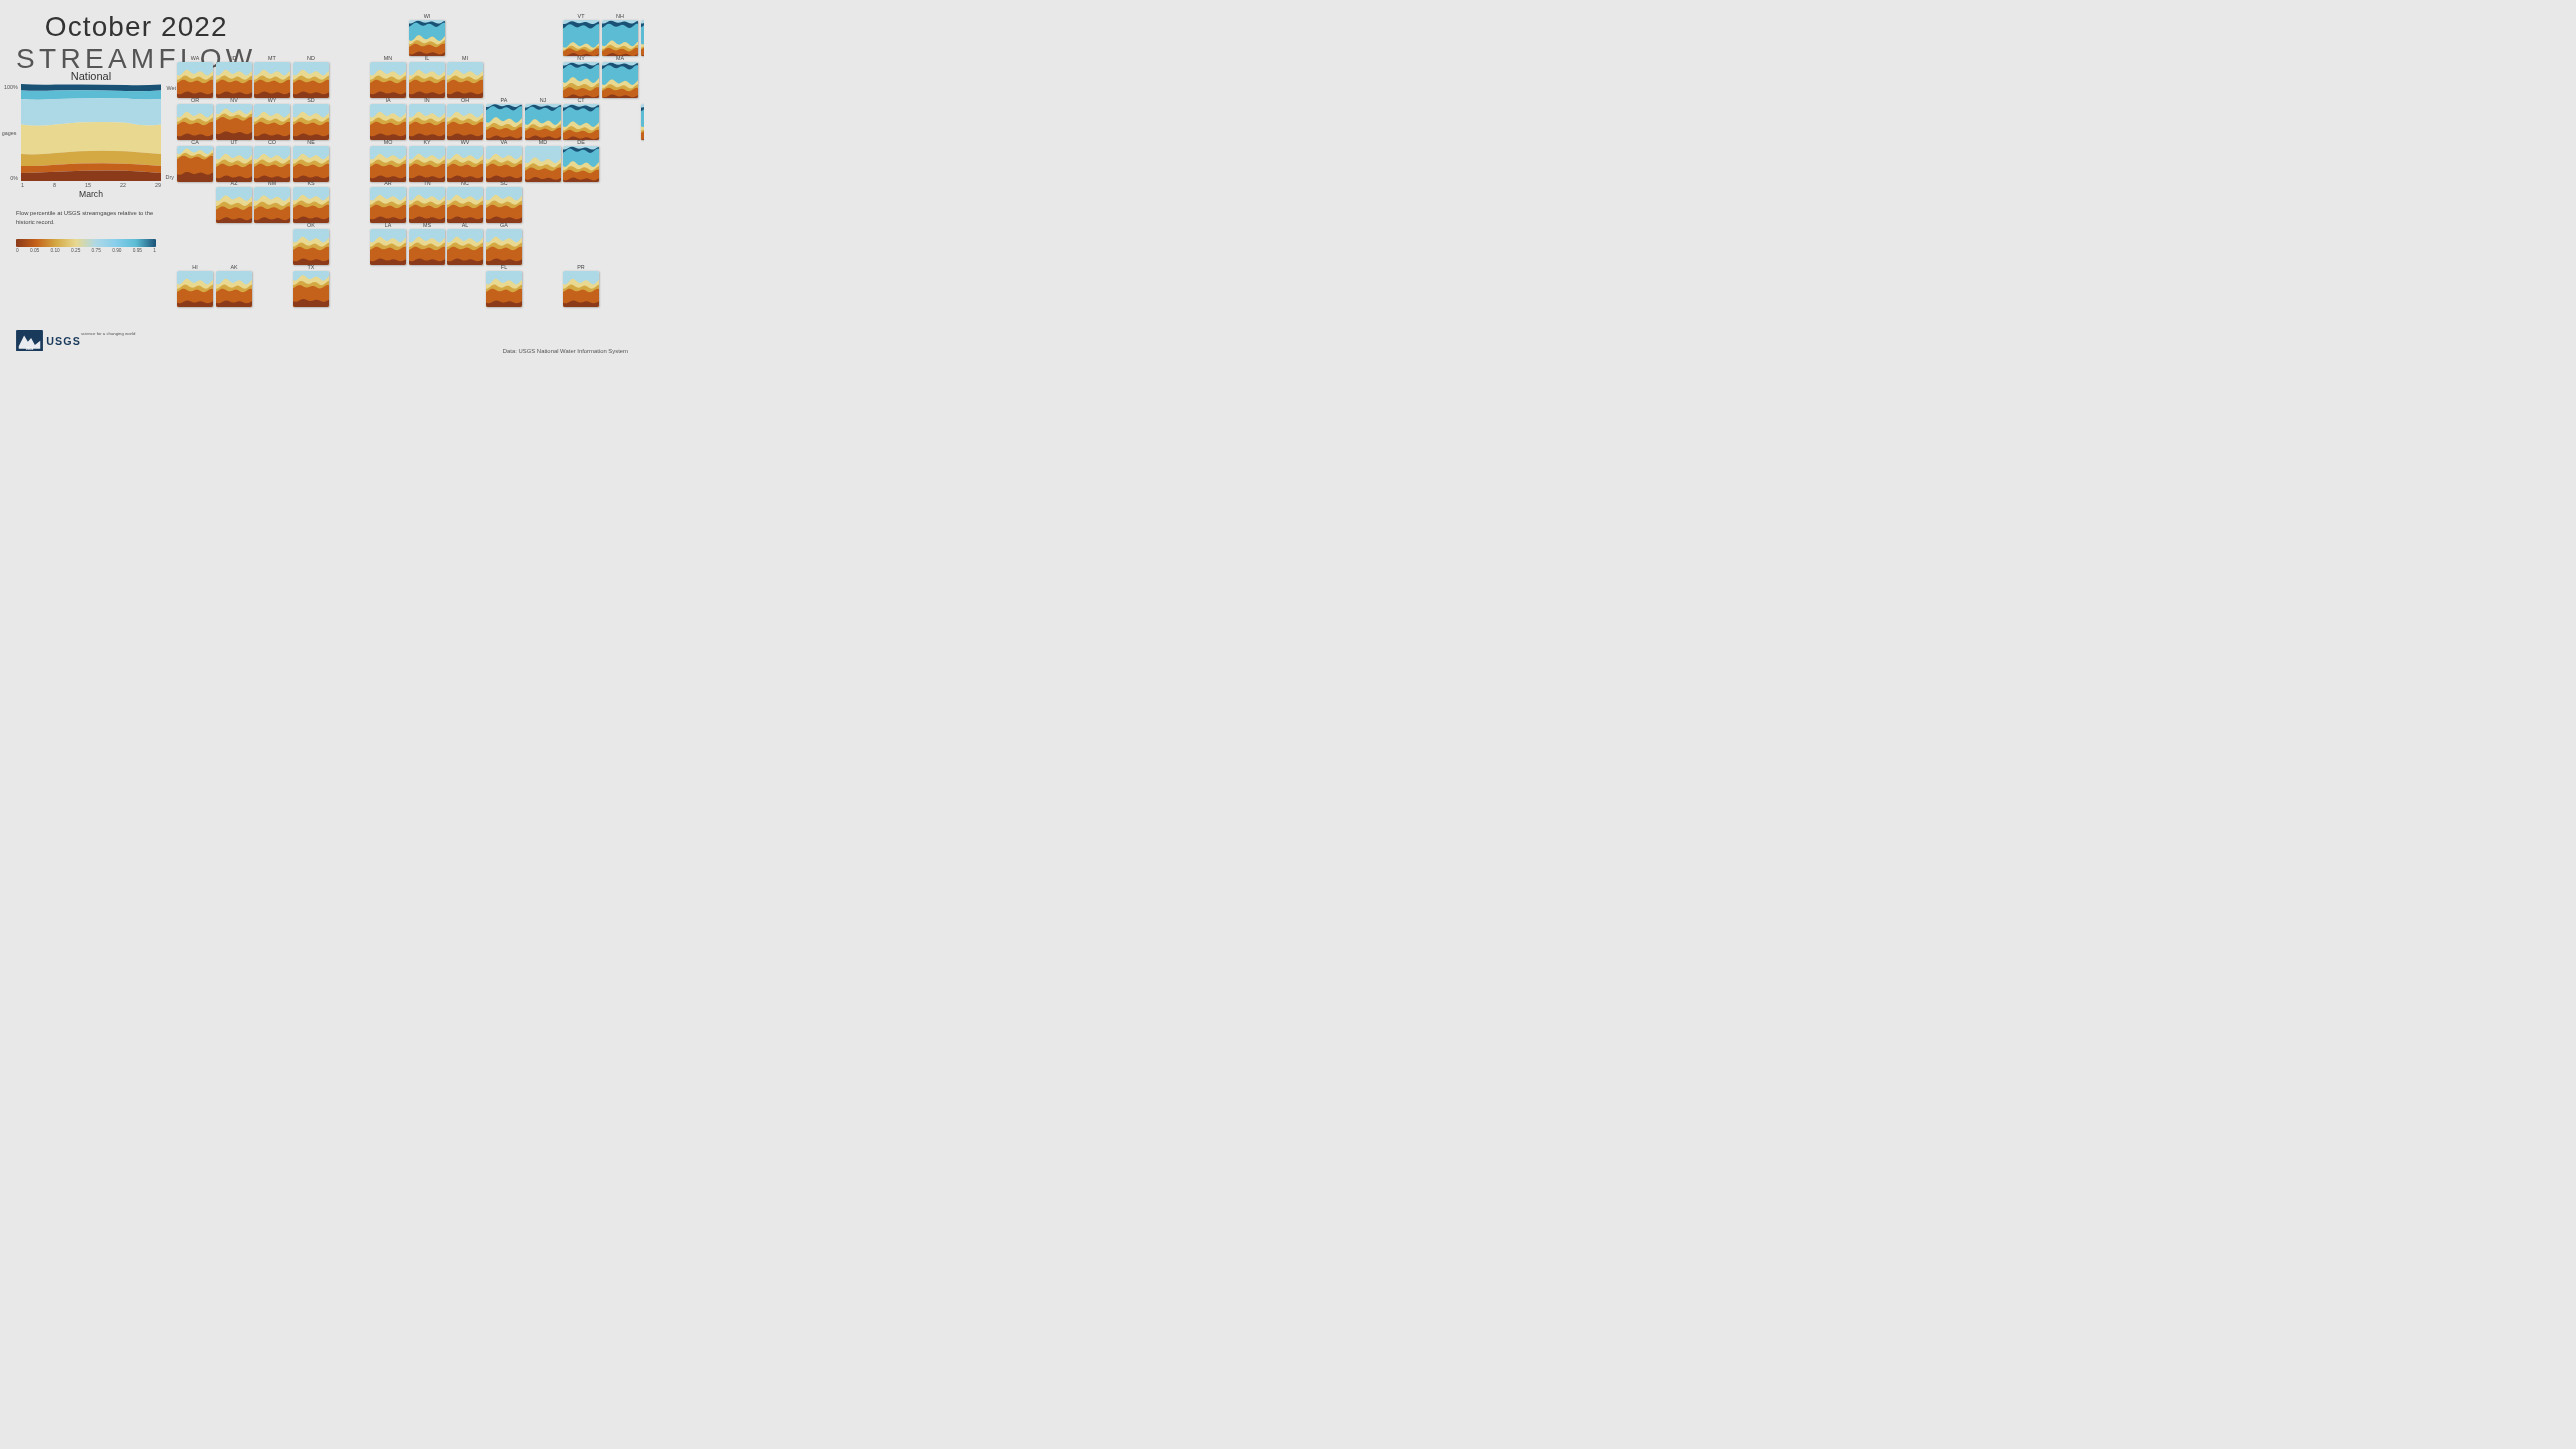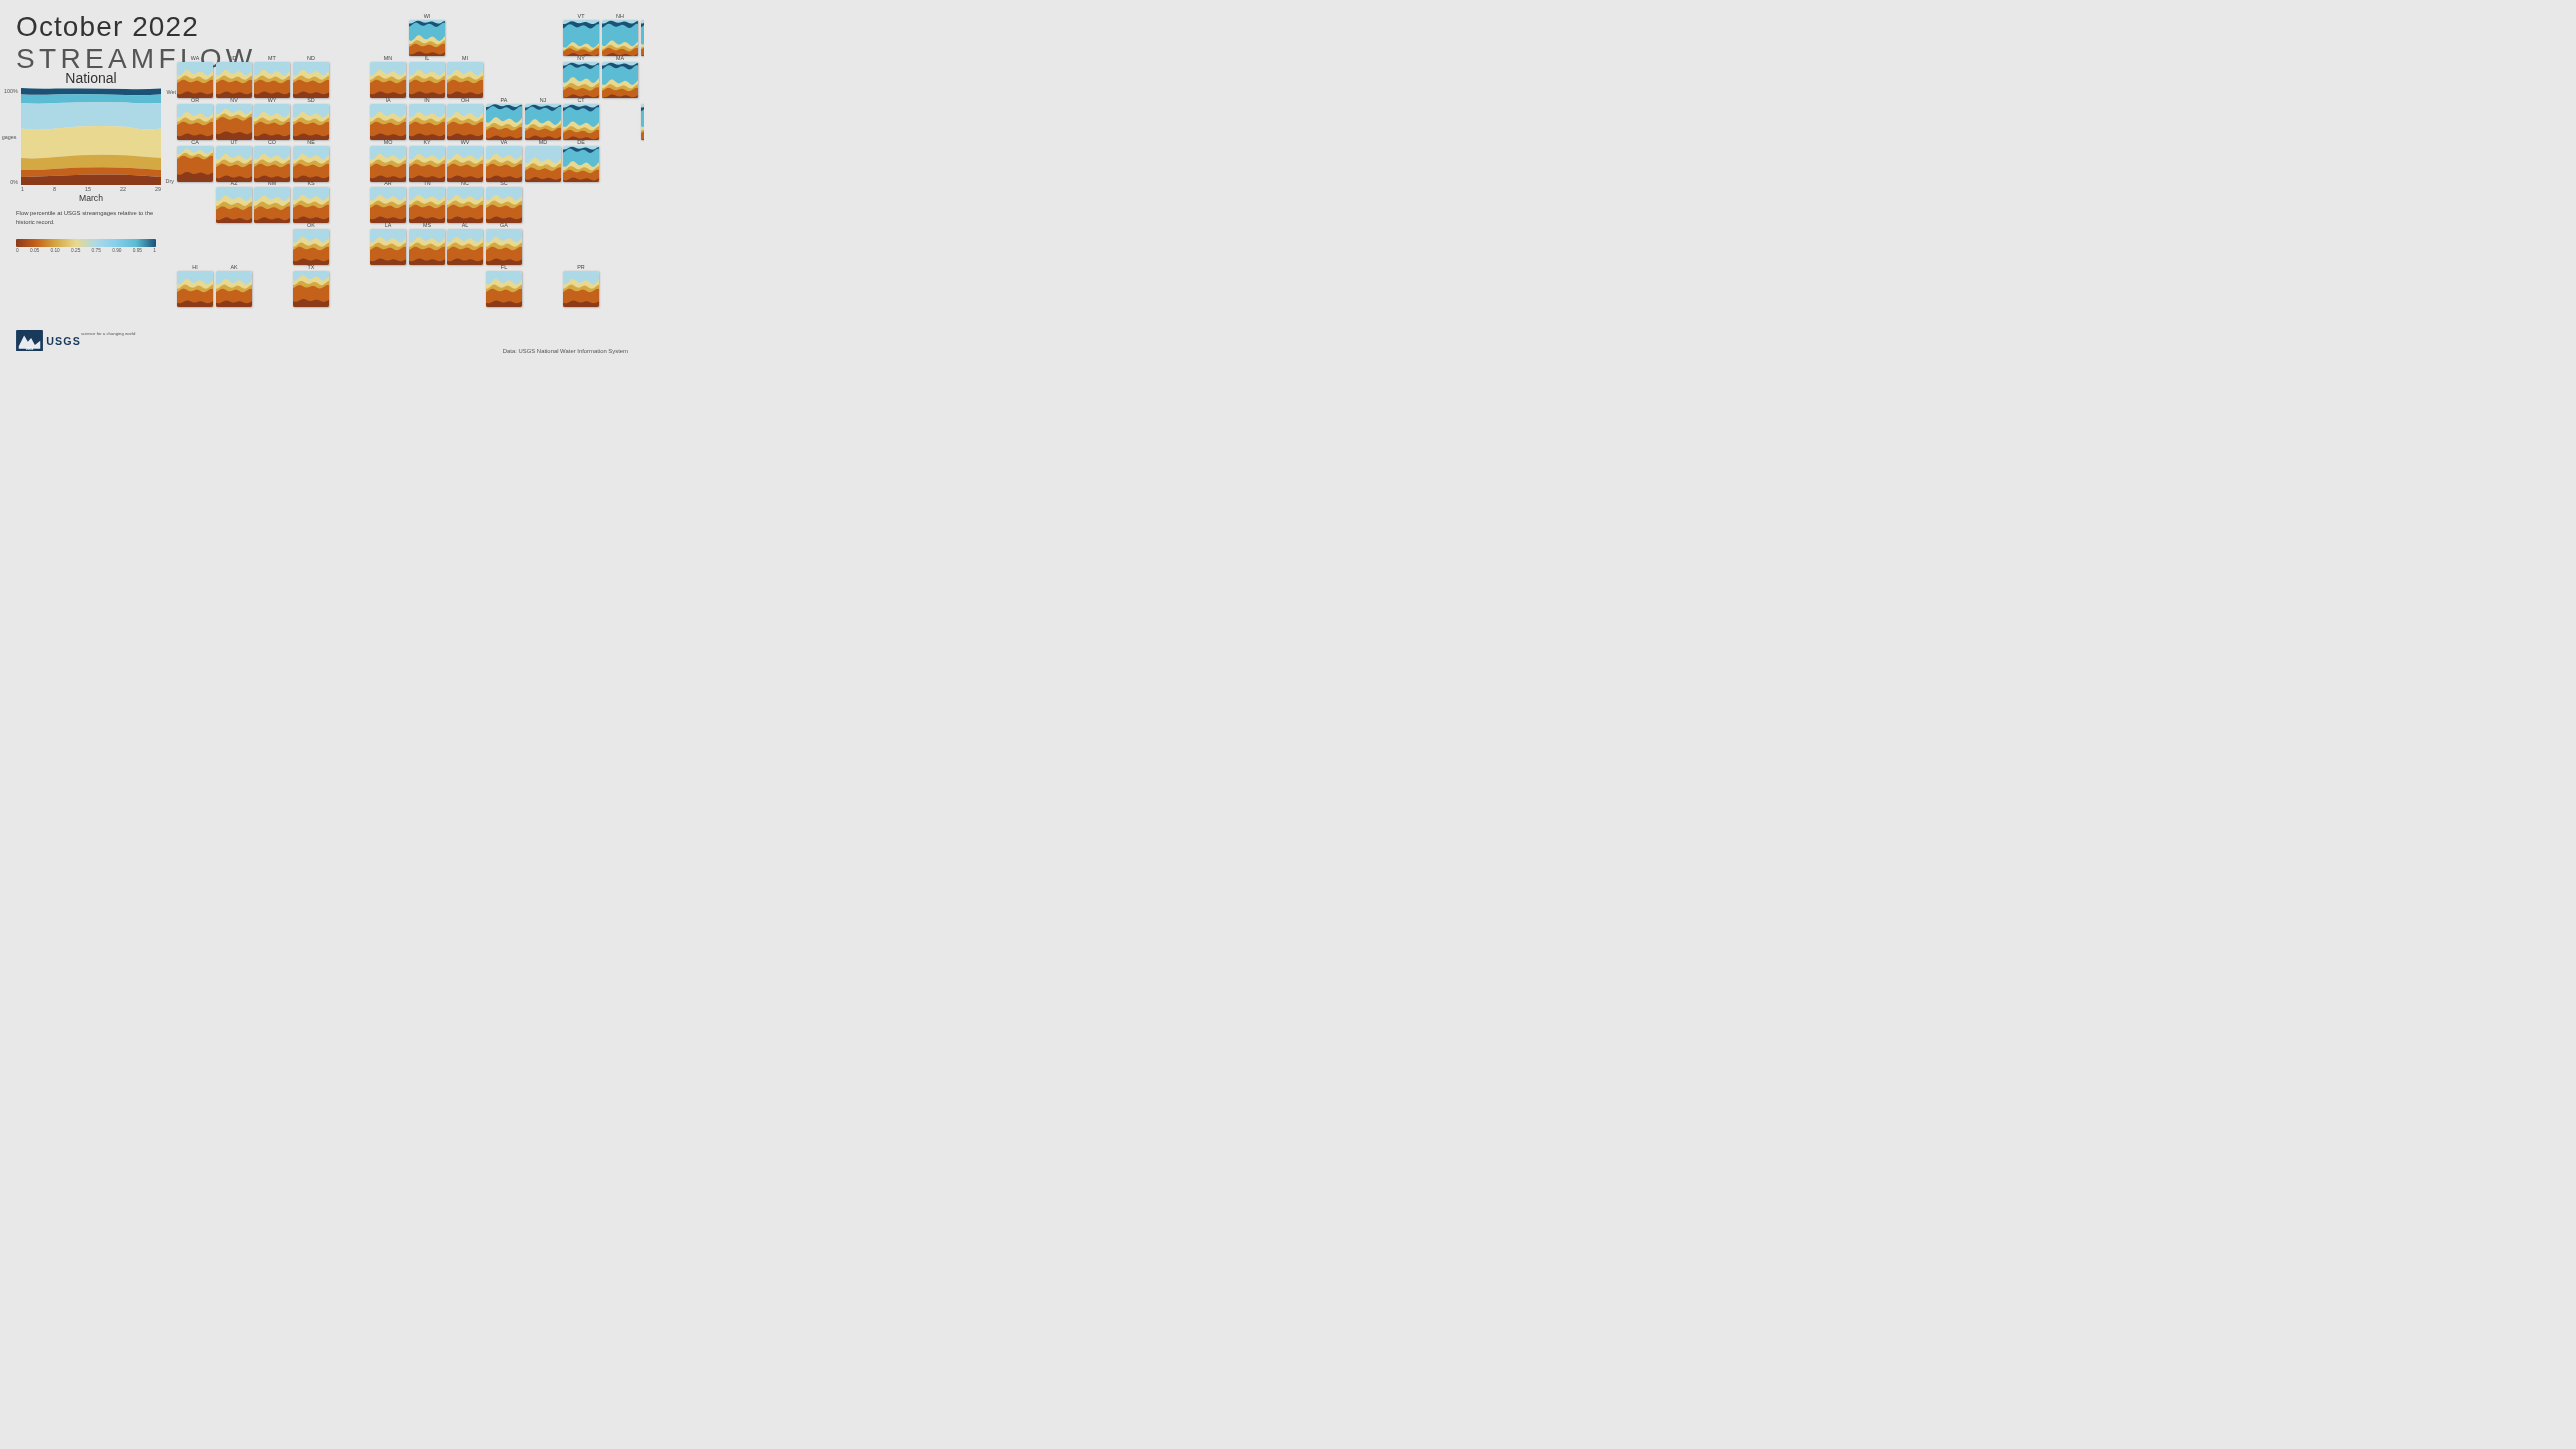--- a/index.html
+++ b/index.html
@@ -16,40 +16,41 @@
     .title-section {
       position: absolute;
       left: 16px;
       top: 10.7px;
     }
     .title-october {
       font-size: 28px;
       font-weight: 300;
       color: #333;
       letter-spacing: 1.1px;
+      text-align: center;
     }
     .title-streamflow {
       font-size: 28px;
       font-weight: 300;
       color: #555;
       letter-spacing: 4.3px;
       font-variant: small-caps;
       text-transform: uppercase;
     }
 
     
     .chart-section {
       position: absolute;
       left: 16px;
       top: 70px;
       width: 150px;
     }
     .chart-title {
       text-align: center;
-      font-size: 14px;
+      font-size: 11px;
       color: #333;
       margin-bottom: 2.1px;
     }
     .national-chart {
       position: relative;
       width: 140px;
       height: 97px;
       margin: 0 auto;
     }
     .chart-label-100 {

